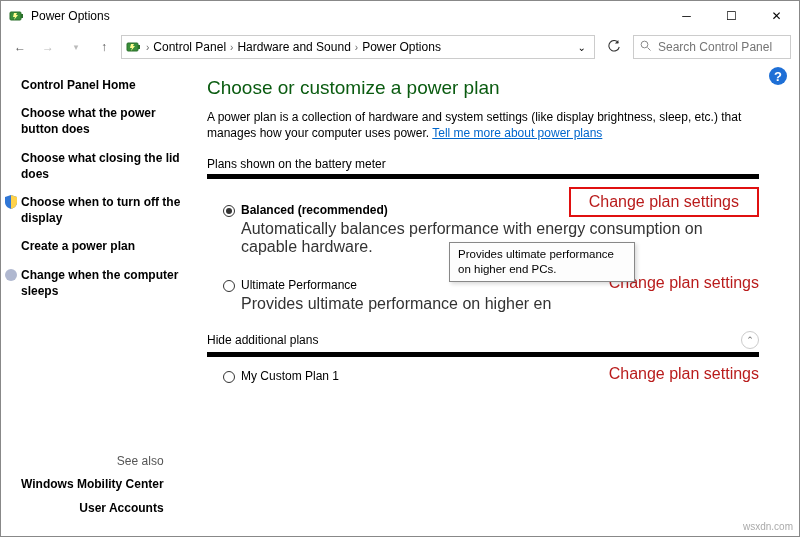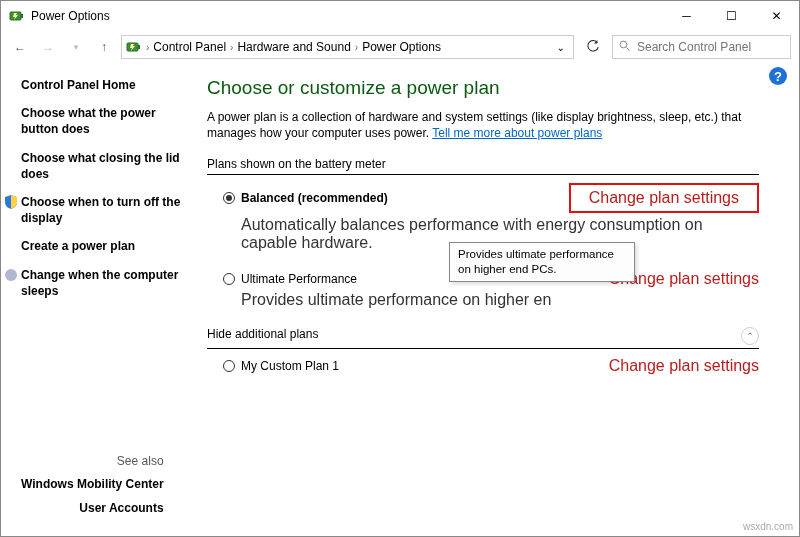--- a/index.html
+++ b/index.html
@@ -15,46 +15,46 @@
 
 .navbar { display: flex; align-items: center; height: 32px; padding: 4px 8px; gap: 6px; }
 .nav-btn { width: 22px; height: 22px; display: flex; align-items: center; justify-content: center; color: #555; }
 .nav-btn.disabled { color: #bbb; }
 .breadcrumb { flex: 1; display: flex; align-items: center; border: 1px solid #ccc; height: 24px; padding: 0 4px; position: relative; }
 .breadcrumb .bc-icon { width: 16px; height: 16px; margin-right: 4px; }
 .breadcrumb .crumb { font-size: 12px; color: #000; padding: 0 4px; white-space: nowrap; }
 .breadcrumb .sep { font-size: 10px; color: #666; }
 .breadcrumb .dd { margin-left: auto; font-size: 10px; padding: 0 4px; }
 .refresh-btn { width: 26px; height: 24px; display: flex; align-items: center; justify-content: center; border: 1px solid transparent; }
-.searchbox { width: 179px; height: 24px; border: 1px solid #ccc; display: flex; align-items: center; padding: 0 6px; }
+.searchbox { width: 158px; height: 24px; border: 1px solid #ccc; display: flex; align-items: center; padding: 0 6px; }
 .searchbox .search-icon { color: #888; margin-right: 6px; font-size: 12px; }
 .searchbox input { border: none; outline: none; font-size: 12px; width: 100%; color: #666; background: transparent; }
 
 .content-row { display: flex; height: calc(100% - 62px); position: relative; }
 
 
 .sidebar { width: 190px; padding: 14px 8px 8px 20px; font-size: 12px; }
 .sidebar a { color: #000000; text-decoration: none; display: block; line-height: 1.35; font-weight: bold; }
 .sidebar .side-item { margin-bottom: 12px; display: flex; align-items: flex-start; }
 .sidebar .side-item .side-icon { width: 16px; height: 16px; margin-left: -18px; margin-right: 2px; flex: none; }
 .sidebar .see-also { position: absolute; bottom: 12px; left: 20px; text-align: right; }
 .sidebar .see-also .hdr { color: #555; margin-bottom: 8px; }
 .sidebar .see-also a { margin-bottom: 8px; }
 
 
 .main { flex: 1; padding: 14px 40px 14px 16px; position: relative; }
 .page-title { color: #0a5b10; font-size: 19px; font-weight: 400; margin-bottom: 10px; }
 .intro { font-size: 12px; line-height: 1.35; margin-bottom: 16px; }
 .intro a { color: #0066cc; }
 
-.group-hdr { font-size: 12px; margin-bottom: 8px; border-bottom: 1px solid #000000; padding-bottom: 3px; display: flex; align-items: flex-start; }
+.group-hdr { font-size: 12px; margin-bottom: 8px; border-bottom: 5px solid #000000; padding-bottom: 3px; display: flex; align-items: center; }
 .group-hdr .expander { margin-left: auto; border: 1px solid #ccc; border-radius: 50%; width: 18px; height: 18px; display: flex; align-items: center; justify-content: center; font-size: 9px; color: #666; }
 
 .plan { margin-bottom: 18px; padding-left: 16px; }
-.plan-row { display: flex; align-items: center; }
+.plan-row { display: flex; align-items: flex-end; }
 .plan-row .radio-visual { width: 12px; height: 12px; border-radius: 50%; border: 1px solid #333; margin-right: 6px; display: inline-flex; align-items: center; justify-content: center; flex: none; }
 .plan-row .radio-visual.checked::after { content: ""; width: 6px; height: 6px; border-radius: 50%; background: #333; }
 .plan-name { font-size: 12px; }
 .plan-link { margin-left: auto; color: #b91c1c; text-decoration: none; font-size: 16px; }
 .plan-link.highlighted { border: 2px solid #e01010; padding: 4px 18px; }
 .plan-desc { font-size: 16px; color: #333; margin-top: 3px; padding-left: 18px; }
 
 .tooltip-box { position: absolute; left: 448px; top: 241px; background: #fdfdfd; border: 1px solid #888; box-shadow: 2px 2px 4px rgba(0,0,0,.15); font-size: 11.5px; padding: 4px 8px; line-height: 1.3; width: 186px; z-index: 50; }
 
 .help-badge { position: absolute; right: 12px; top: 66px; width: 18px; height: 18px; border-radius: 50%; background: #1e6fd6; color: #fff; font-size: 13px; display: flex; align-items: center; justify-content: center; font-weight: bold; z-index: 10; }

